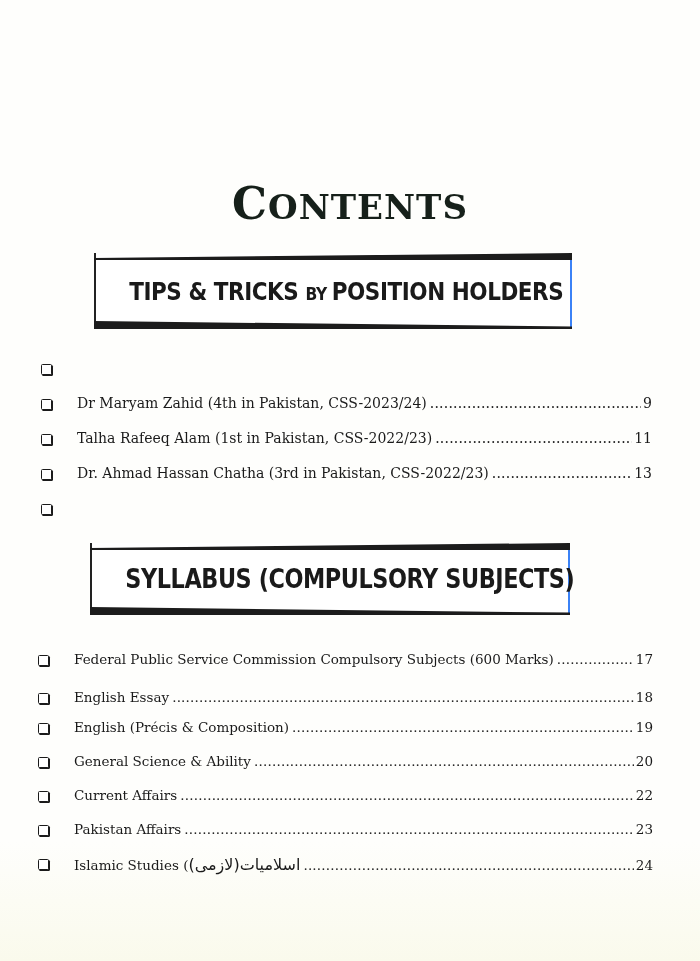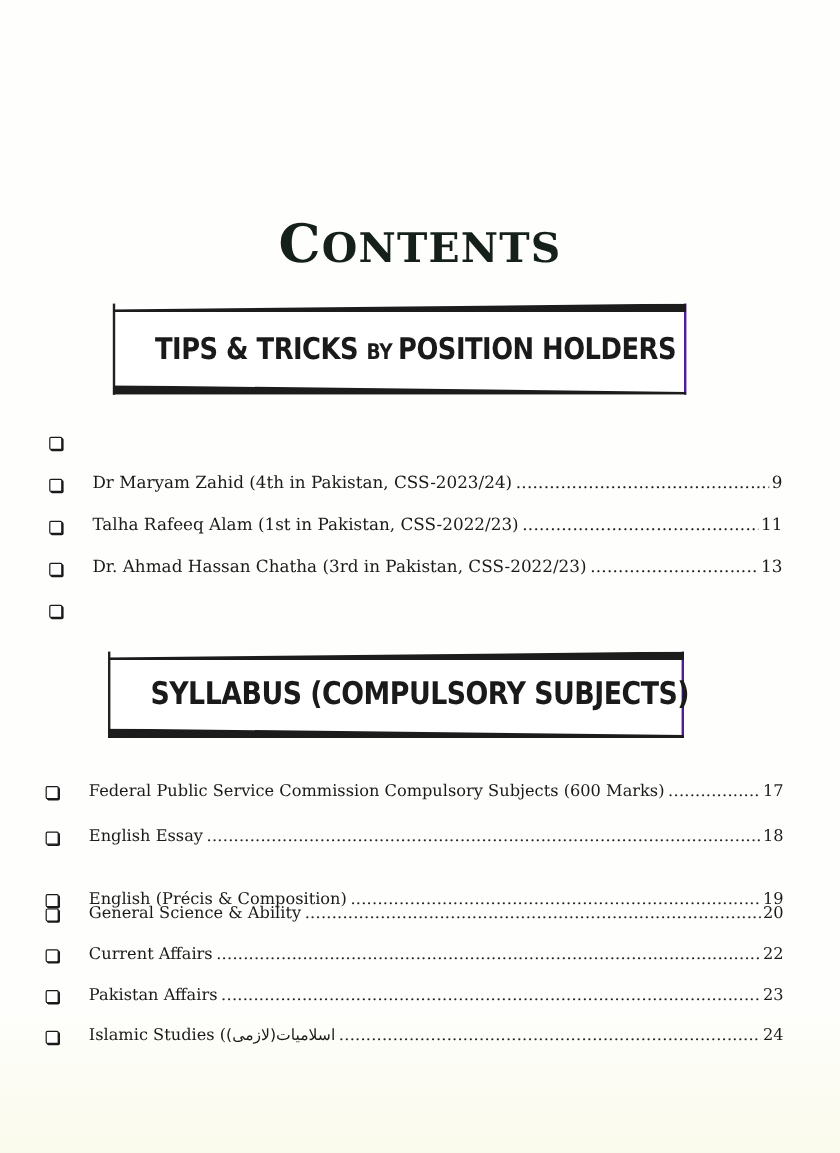--- a/index.html
+++ b/index.html
@@ -25,21 +25,21 @@
       letter-spacing: 1px;
       color: #16201a;
       font-variant: small-caps;
     }
     .title .big { font-size: 44px; }
 
     .section-box {
       position: absolute;
       background: #fff;
       border-left: 2px solid #222;
-      border-right: 2px solid #4c1d95;
+      border-right: 2px solid #3b82f6;
       box-sizing: border-box;
     }
     .section-box .top-bar {
       position: absolute; left: -2px; right: -2px; top: 0; height: 7px;
       background: #1c1c1c;
       clip-path: polygon(0 70%, 100% 0, 100% 100%, 0 100%);
     }
     .section-box .bottom-bar {
       position: absolute; left: -2px; right: -2px; bottom: 0; height: 8px;
       background: #1c1c1c;
@@ -75,21 +75,21 @@
       border: 1.6px solid #1a1a1a;
       border-radius: 1.5px;
       box-shadow: 1px 1px 0 #1a1a1a;
       background: #fff;
     }
     .entry-line {
       position: absolute; top: 0; right: 0; display: flex; align-items: baseline;
       white-space: nowrap;
     }
     .entry-label { white-space: nowrap; }
-    .urdu { font-family: "DejaVu Sans", sans-serif; font-size: 13px; }
+    .urdu { font-family: "DejaVu Sans", sans-serif; font-size: 16px; }
     .dots {
       flex: 1; overflow: hidden; white-space: nowrap;
       margin: 0 2px 0 3px;
       letter-spacing: 0.2px;
       color: #222;
     }
     .dots::before {
       content: "....................................................................................................................................................................................................................................";
     }
     .page-num { white-space: nowrap; }
@@ -166,21 +166,21 @@
     </span>
   </li>
   <li class="toc-item" style="top:38px;">
     <span class="checkbox"></span>
     <span class="entry-line">
       <span class="entry-label">English Essay</span>
       <span class="dots"></span>
       <span class="page-num">18</span>
     </span>
   </li>
-  <li class="toc-item" style="top:68px;margin-top:22px;">
+  <li class="toc-item" style="top:68px;">
     <span class="checkbox"></span>
     <span class="entry-line">
       <span class="entry-label">English (Précis &amp; Composition)</span>
       <span class="dots"></span>
       <span class="page-num">19</span>
     </span>
   </li>
   <li class="toc-item" style="top:102px;">
     <span class="checkbox"></span>
     <span class="entry-line">

